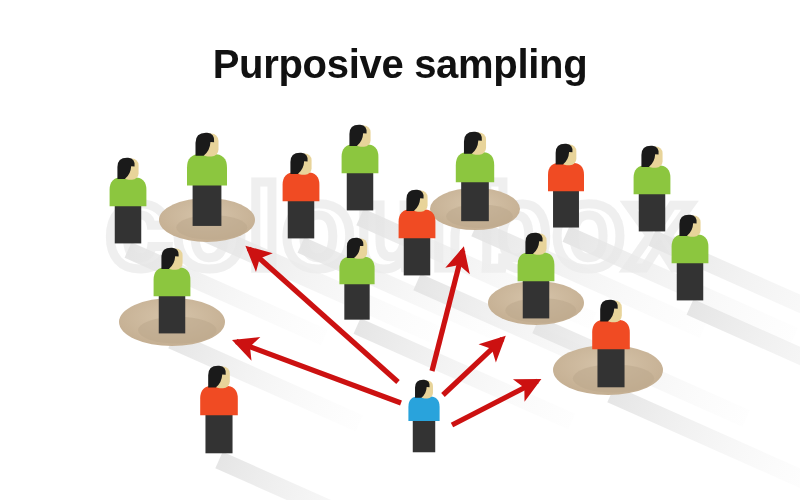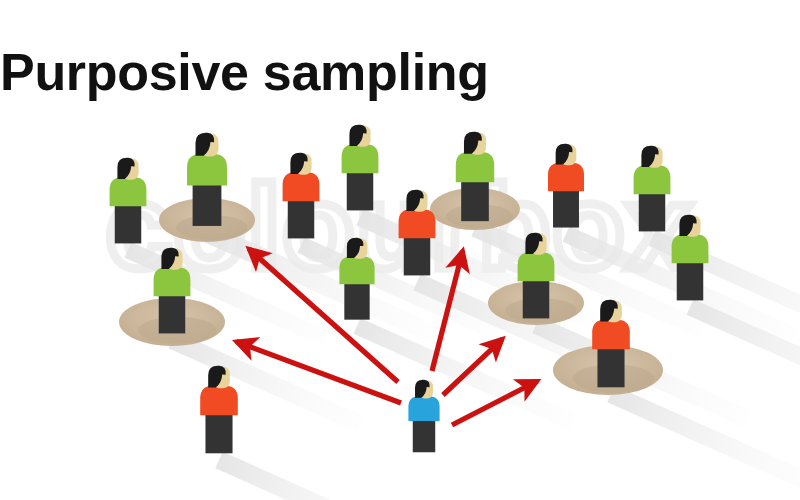--- a/index.html
+++ b/index.html
@@ -21,23 +21,24 @@
     position: absolute;
     inset: 0;
     width: 800px;
     height: 500px;
   }
   #title {
     position: absolute;
     left: 0;
     top: 42px;
     width: 800px;
+    text-align: center;
     font-family: "Liberation Sans", sans-serif;
     font-weight: bold;
-    font-size: 52px;
+    font-size: 40px;
     letter-spacing: -0.3px;
     color: #111111;
     pointer-events: none;
   }
 </style>
 </head>
 <body>
 
 <div id="stage">
 

